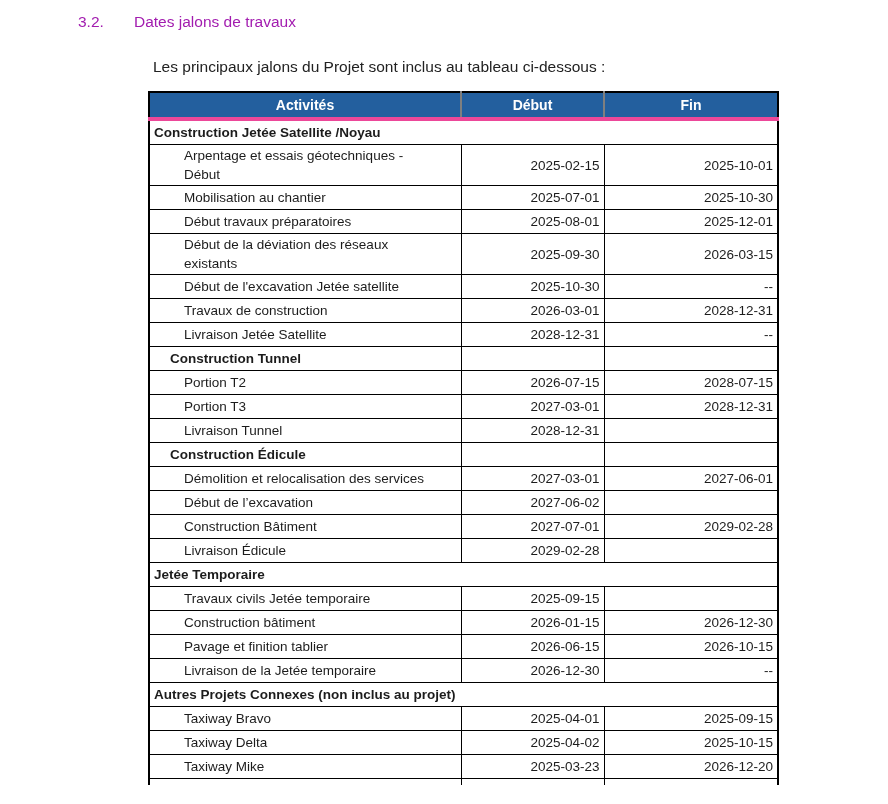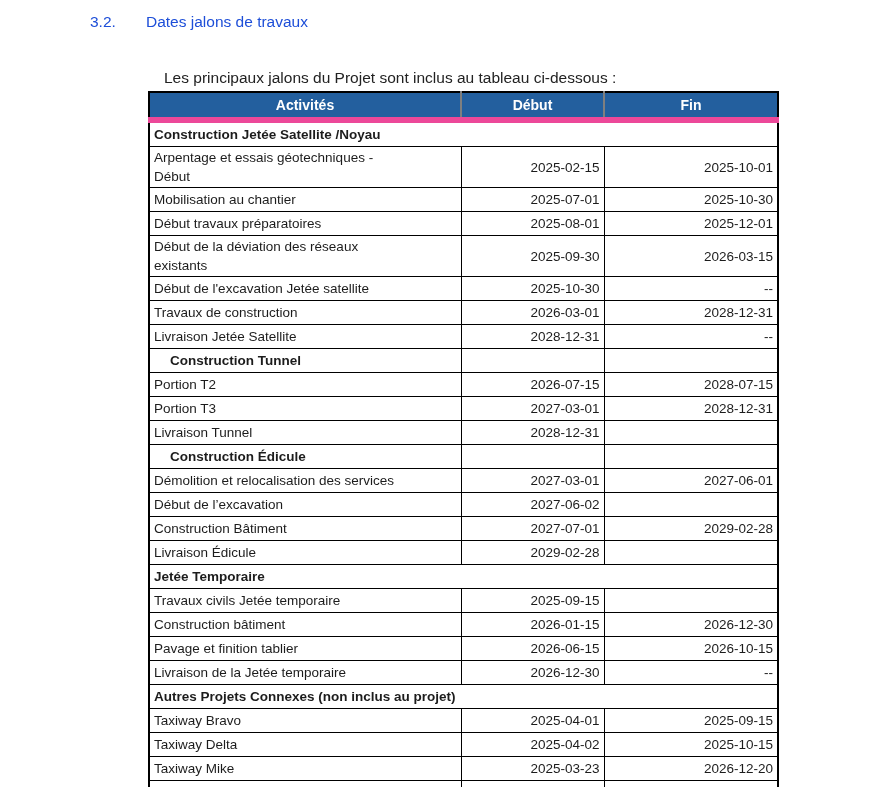--- a/index.html
+++ b/index.html
@@ -5,54 +5,54 @@
   html,body{margin:0;padding:0;background:#ffffff;}
   .page{
     position:relative;
     width:888px;height:804px;
     background:#ffffff;
     font-family:"Liberation Sans",sans-serif;
     color:#1c1c1c;
     overflow:hidden;
   }
   .heading-row{
-    position:absolute;top:12px;left:90px;
-    font-size:15.5px;line-height:20px;color:#1d4ed8;
+    position:absolute;top:12px;left:78px;
+    font-size:15.5px;line-height:20px;color:#a21caf;
   }
   .heading-row .num{display:inline-block;width:56px;}
   .intro{
-    position:absolute;top:53px;left:149px;margin:15px;
+    position:absolute;top:53px;left:149px;margin:4px;
     font-size:15.5px;line-height:20px;color:#222;
   }
   table.milestones{
     position:absolute;left:148px;top:91px;
     width:629px;table-layout:fixed;
     border-collapse:collapse;
     border-top:2px solid #000;
     border-left:2px solid #000;
     border-right:2px solid #000;
     border-bottom:none;
   }
   table.milestones th{
     background:var(--header-bg,#235F9E);
     color:var(--header-text,#ffffff);
     font-size:14px;font-weight:bold;
     padding:3px 2px;line-height:18px;
-    border-bottom:6px solid #ec4899;
+    border-bottom:4px solid #ec4899;
     text-align:center;
   }
   table.milestones th + th{border-left:2px solid var(--header-divider,#7f7f7f);}
   table.milestones td{
     border:1px solid #000;
     font-size:13.5px;line-height:19px;
     padding:1px 4px;height:21px;
     vertical-align:middle;
     color:#1c1c1c;
   }
-  tr.item td.label{padding-left:4px;}
+  tr.item td.label{padding-left:34px;}
   tr.item td.label div{white-space:nowrap;}
   tr.section td.label{padding-left:20px;font-weight:bold;}
   tr.section_merged td{padding-left:4px;font-weight:bold;margin-left:14px;}
   td.date{text-align:right;}
   tr.stub td{height:6px;border-bottom:none;padding:0;}
 </style>
 </head>
 <body>
 
 <div class="page">

